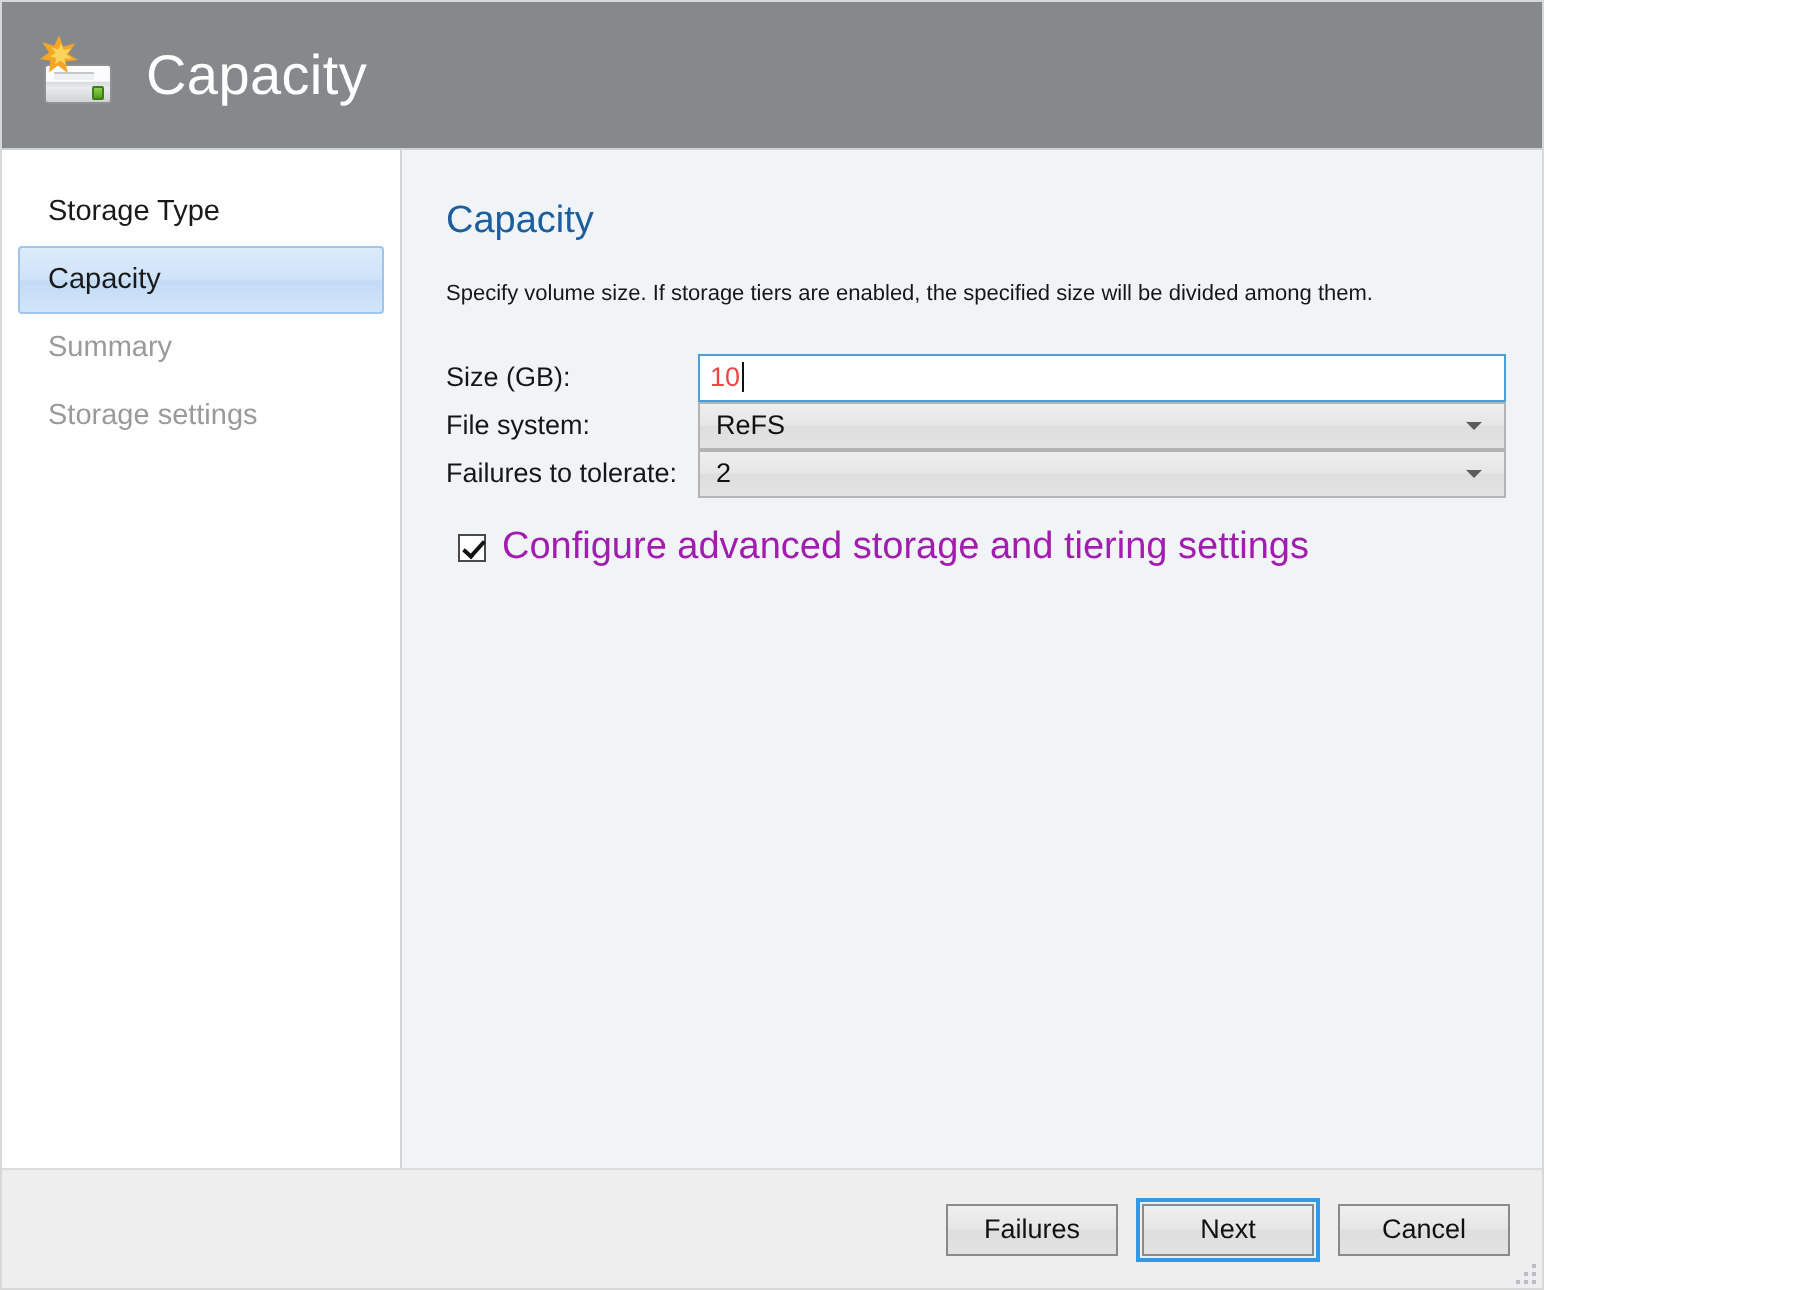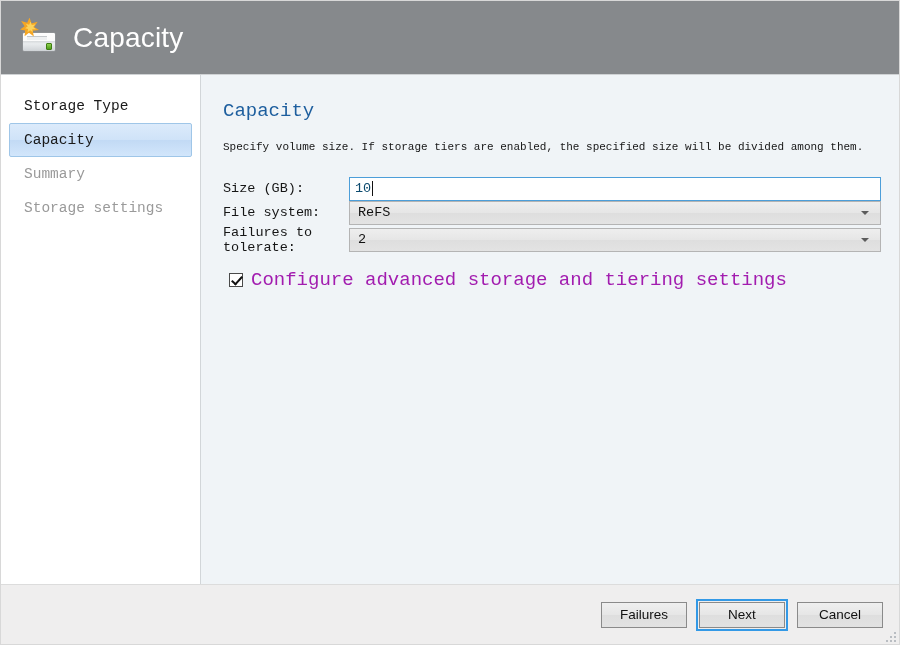--- a/index.html
+++ b/index.html
@@ -9,21 +9,21 @@
     width: 900px; height: 645px;
     background: #ffffff;
     font-family: "Liberation Sans", sans-serif;
     -webkit-font-smoothing: antialiased;
   }
 
   
   .window {
     position: absolute;
     left: 0; top: 0;
-    width: 900px; height: 645px;
+    width: 772px; height: 645px;
     background: #ffffff;
     border: 1px solid #d8d8d8;
     overflow: hidden;
     display: flex;
     flex-direction: column;
   }
 
   
   .titlebar {
     height: 74px;
@@ -86,21 +86,20 @@
     font-weight: normal;
     letter-spacing: 0.2px;
     line-height: 1;
   }
 
   
   .body-row {
     flex: 1;
     display: flex;
     min-height: 0;
-    font-family: Liberation Mono, monospace;
   }
 
   
   .sidebar {
     width: 200px;
     min-width: 200px;
     background: #ffffff;
     border-right: 1px solid #d2d6d9;
     padding-top: 14px;
   }
@@ -161,21 +160,21 @@
   .text-input {
     flex: 1;
     height: 24px;
     background: #ffffff;
     border: 1px solid #4c9ed9;
     outline: 1px solid transparent;
     display: flex;
     align-items: center;
     padding: 0 5px;
     font-size: 13.5px;
-    color: #0c4a6e;
+    color: #ef4444;
     position: relative;
   }
   .caret {
     display: inline-block;
     width: 1px;
     height: 15px;
     background: #111;
     margin-left: 1px;
   }
 

